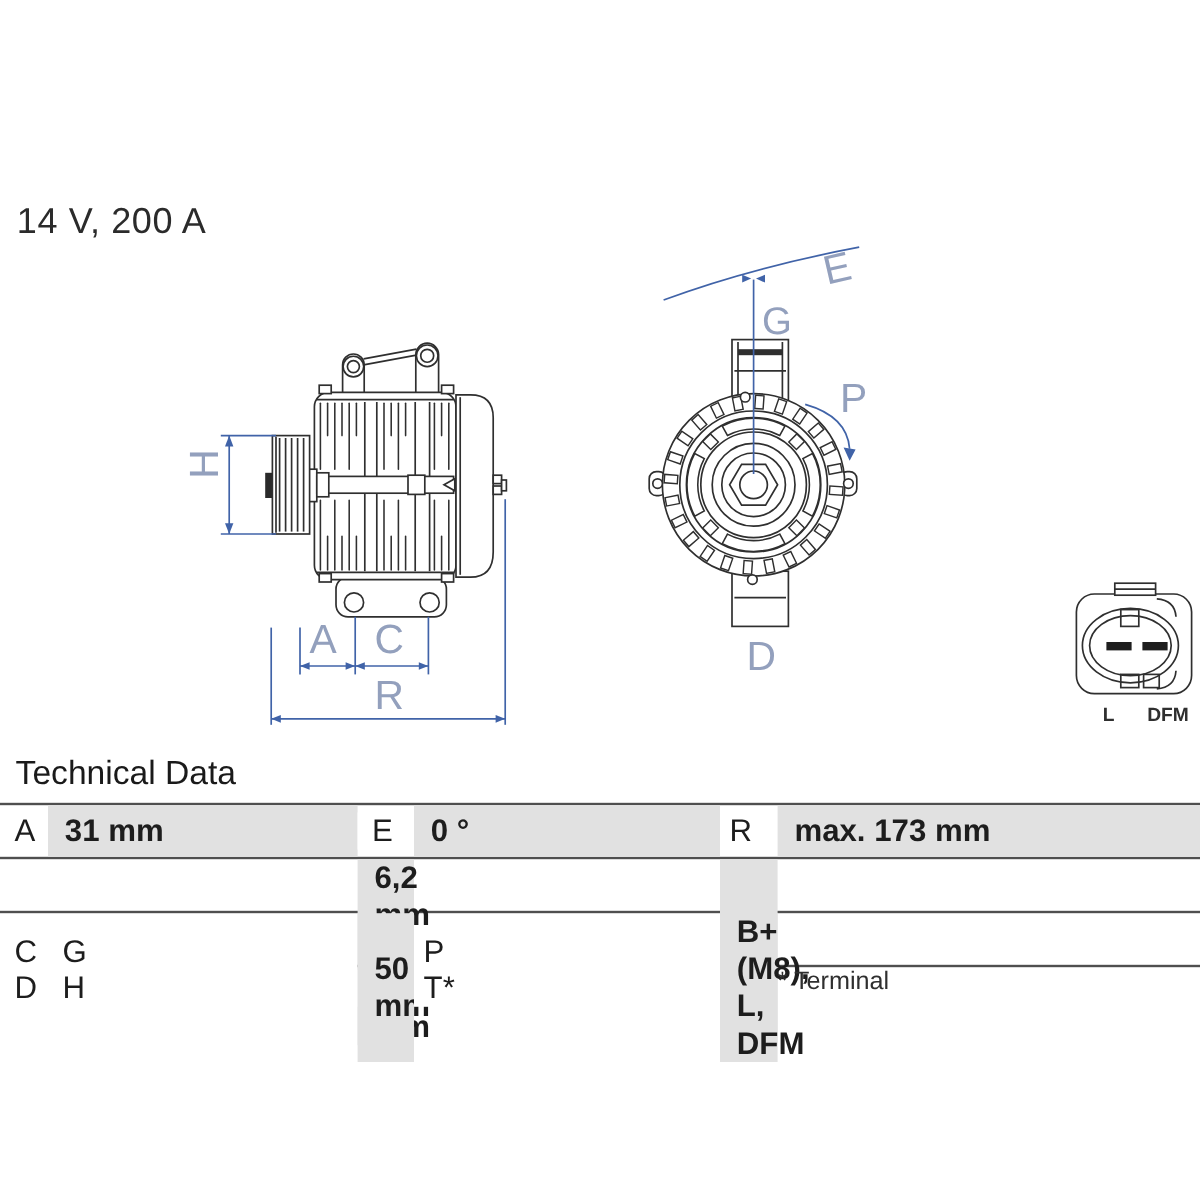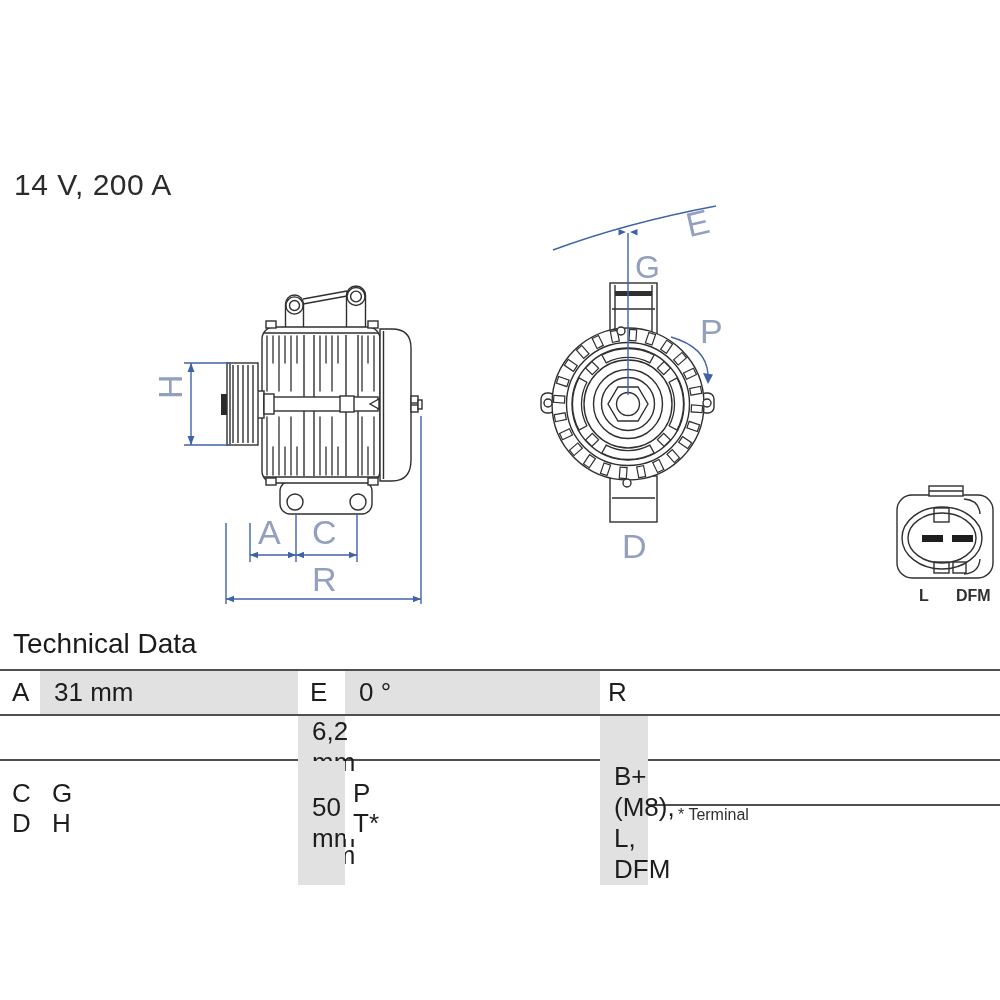--- a/index.html
+++ b/index.html
@@ -7,22 +7,22 @@
         font-family:"Liberation Sans", sans-serif;color:#1d1d1d;}
   .title{position:absolute;left:14px;top:168px;font-size:30px;font-weight:400;color:#2b2b2b;letter-spacing:.5px;}
   .drawing{position:absolute;left:140px;top:195px;width:860px;height:430px;}
   .tech-heading{position:absolute;left:13px;top:628px;font-size:28px;font-weight:400;color:#1a1a1a;}
   .tech-table{position:absolute;left:0;top:669px;width:1000px;}
   .trow{display:grid;grid-template-columns:40px 258px 47px 255px 48px 352px;
         border-top:2px solid #4f4f4f;height:43px;align-items:center;font-size:26px;}
   .trow:last-child{border-bottom:2px solid #4f4f4f;}
   .tkey{background:#ffffff;padding-left:12px;}
   .tkey.k3{padding-left:8px;}
-  .tval{background:#e1e1e1;height:100%;display:flex;align-items:center;padding-left:14px;box-sizing:border-box;}
-  .footnote{position:absolute;left:678px;top:806px;font-size:16px;color:#2f2f2f;}
+  .tval{background:#e1e1e1;height:100%;display:flex;align-items:center;padding-left:14px;box-sizing:border-box;font-weight:bold;}
+  .footnote{position:absolute;left:648px;top:806px;font-size:21px;color:#2f2f2f;}
   
   .ln{stroke:#2f2f2f;stroke-width:1.4;fill:none;}
   .lnf{stroke:#2f2f2f;stroke-width:1.4;fill:#ffffff;}
   .dim{stroke:#4063a8;stroke-width:1.4;fill:none;}
   .dimf{fill:#4063a8;stroke:none;}
   .dlabel{fill:#93a0bd;font-family:"Liberation Sans",sans-serif;font-weight:400;}
   .plabel{fill:#2f2f2f;font-family:"Liberation Sans",sans-serif;font-weight:600;}
 </style>
 </head>
 <body>
@@ -237,20 +237,21 @@
 
   <div class="tech-heading">Technical Data</div>
 
   <div class="tech-table">
     <div class="trow">
       <div class="tkey">A</div>
       <div class="tval">31 mm</div>
       <div class="tkey">E</div>
       <div class="tval">0 °</div>
       <div class="tkey k3">R</div>
+      <div class="tval">max. 173 mm</div>
     </div>
     <div class="trow">
       <div class="tkey">C</div>
       <div class="tkey">G</div>
       <div class="tval">6,2 mm / 8,0 mm</div>
       <div class="tkey k3">P</div>
       <div class="tval">
         <svg width="27" height="27" viewBox="0 0 26 26">
           <path d="M 15.06 4.14 A 9 9 0 1 1 4.54 13.78" fill="none" stroke="#1e1e1e" stroke-width="2"></path>
           <path d="M 15.06 4.14 A 9 9 0 0 0 4.54 13.78" fill="none" stroke="#1e1e1e" stroke-width="2" stroke-dasharray="3.2 3.6"></path>

